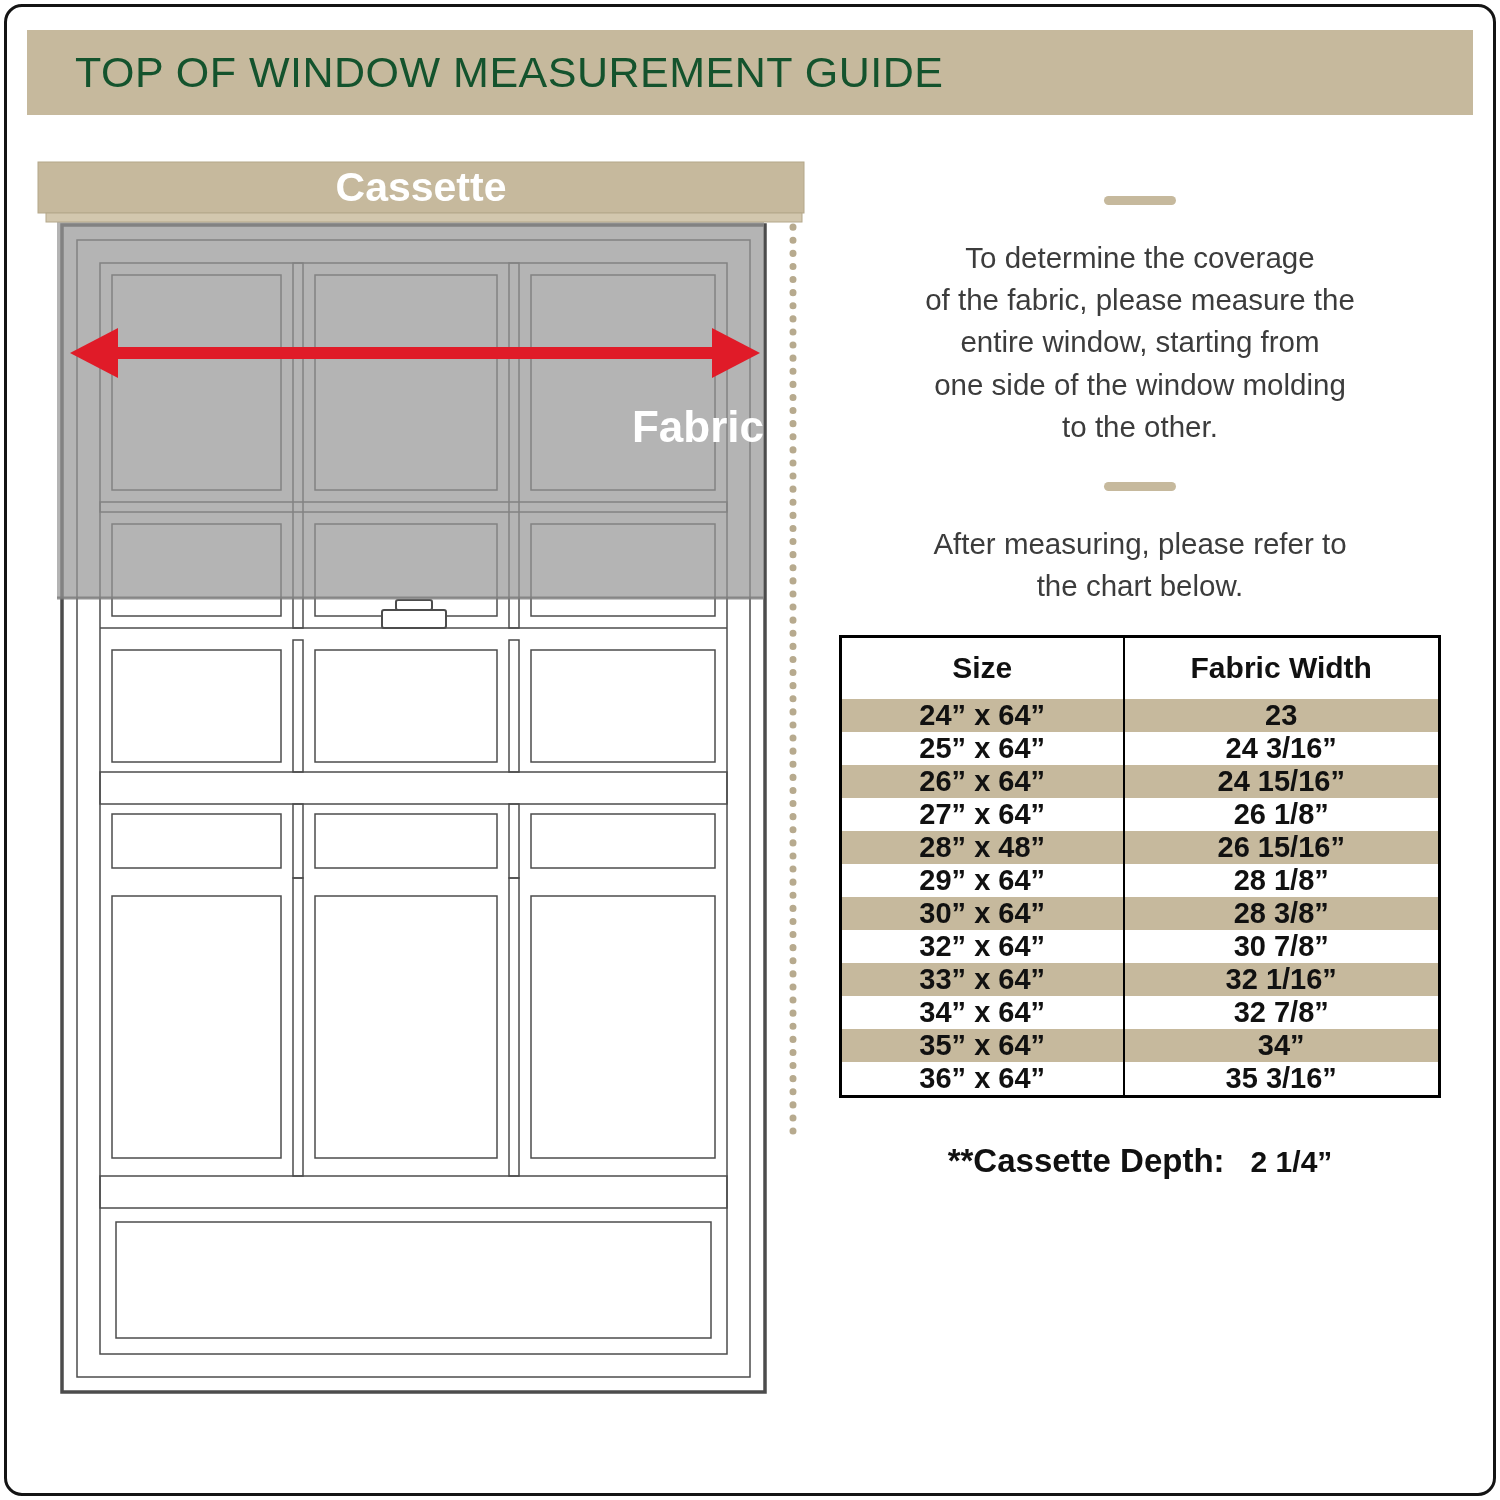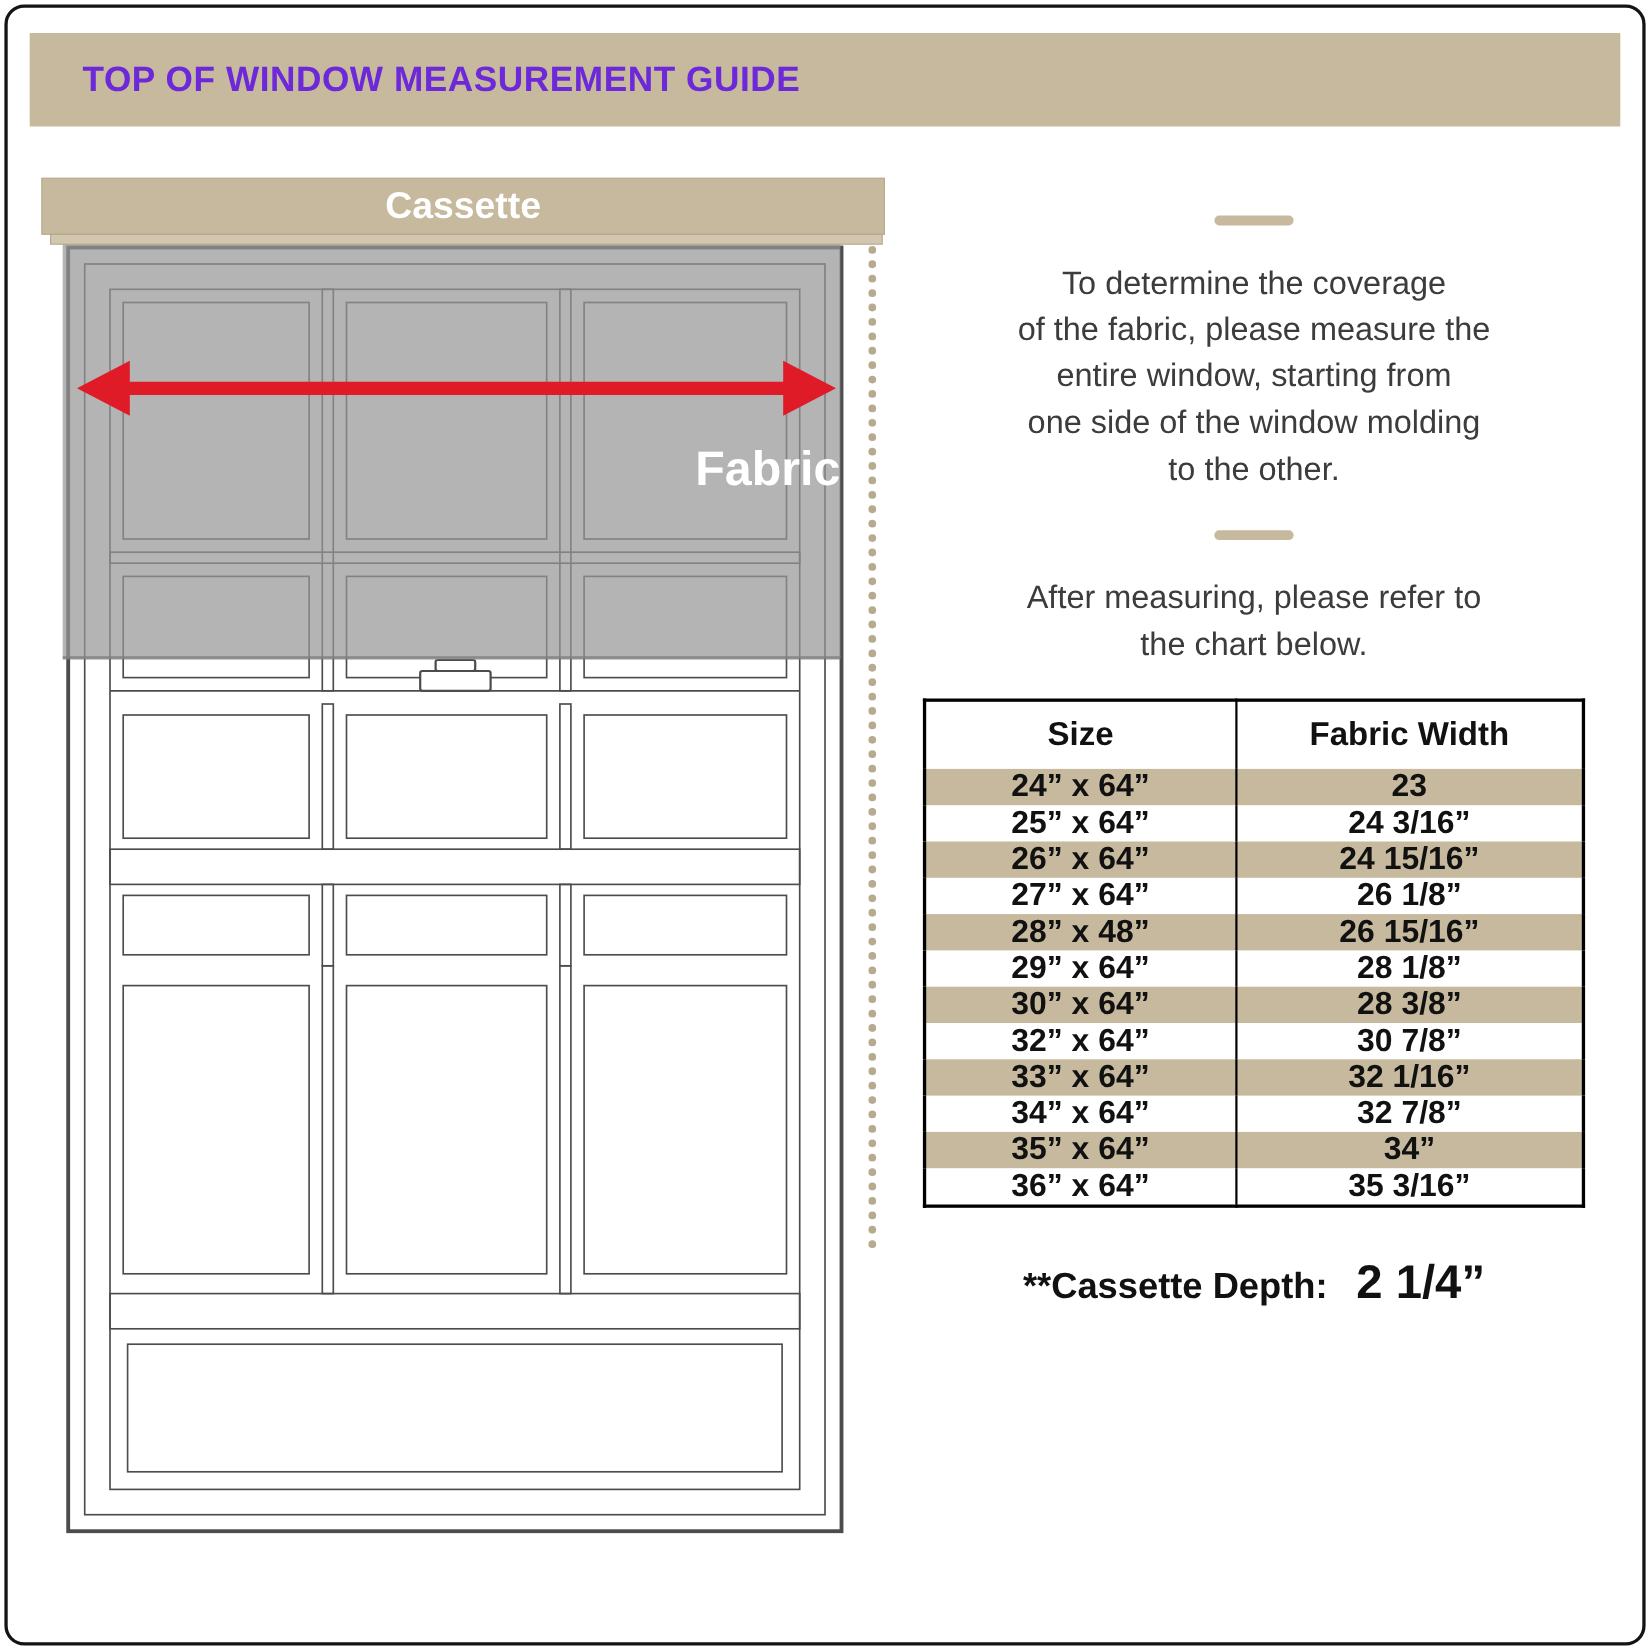--- a/index.html
+++ b/index.html
@@ -8,48 +8,48 @@
   body{
     width:1500px; height:1500px; position:relative; overflow:hidden;
     background:#ffffff; color:var(--ink);
     font-family:"Liberation Sans","DejaVu Sans",sans-serif;
   }
   .canvas-border{ position:absolute; left:4px; top:4px; width:1492px; height:1492px;
     border:3px solid #141414; border-radius:18px; pointer-events:none; }
 
   .header{ position:absolute; left:27px; top:30px; width:1446px; height:85px;
     background:var(--tan); display:flex; align-items:center; padding-left:48px; }
-  .header h1{ margin:0; color:#6d28d9; font-size:32px; font-weight:bold; letter-spacing:.5px; }
+  .header h1{ margin:0; color:#14532d; font-size:43px; font-weight:normal; letter-spacing:.5px; }
 
   .illustration{ position:absolute; left:30px; top:150px; width:810px; height:1290px; }
   .window-svg{ position:absolute; left:0; top:0; }
   .tan-fill{ fill:var(--tan); }
   .arrow line{ stroke:var(--red); }
   .arrow polygon{ fill:var(--red); }
   .cassette-label{ position:absolute; left:8px; top:12px; width:766px; height:51px;
     display:flex; align-items:center; justify-content:center;
-    color:#fff; font-size:34px; font-weight:bold; }
+    color:#fff; font-size:41px; font-weight:bold; }
   .fabric-label{ position:absolute; left:27px; top:252px; width:707px;
     text-align:right; color:#fff; font-size:44px; font-weight:bold; }
 
   .right-col{ position:absolute; left:828px; top:162px; width:624px; }
   .para{ margin:0; text-align:center; font-size:29.5px; line-height:1.43;
     color:var(--ink); white-space:pre-line; }
   .divider{ width:72px; height:9px; background:var(--tan); border-radius:5px; margin:34px auto 32px; }
 
   table.size-chart{ border-collapse:collapse; width:602px; margin:28px auto 0;
     border:3px solid #000; table-layout:fixed; }
   .size-chart th,.size-chart td{ text-align:center; font-weight:bold; font-size:29px;
     color:#111; padding:0; height:24px; }
   .size-chart th{ height:62px; font-size:30px; }
   .size-chart th:first-child,.size-chart td:first-child{ width:283px; border-right:2px solid #000; }
   .size-chart tbody tr:nth-child(odd){ background:var(--tan); }
 
   .cassette-depth{ margin-top:44px; text-align:center; font-size:33px; font-weight:bold; color:#111; }
-  .depth-value{ margin-left:26px; font-size:43px; }
+  .depth-value{ margin-left:26px; font-size:30px; }
 </style>
 </head>
 <body>
 
 <div class="canvas-border"></div>
 
 <div class="header">
   <h1>TOP OF WINDOW MEASUREMENT GUIDE</h1>
 </div>
 

